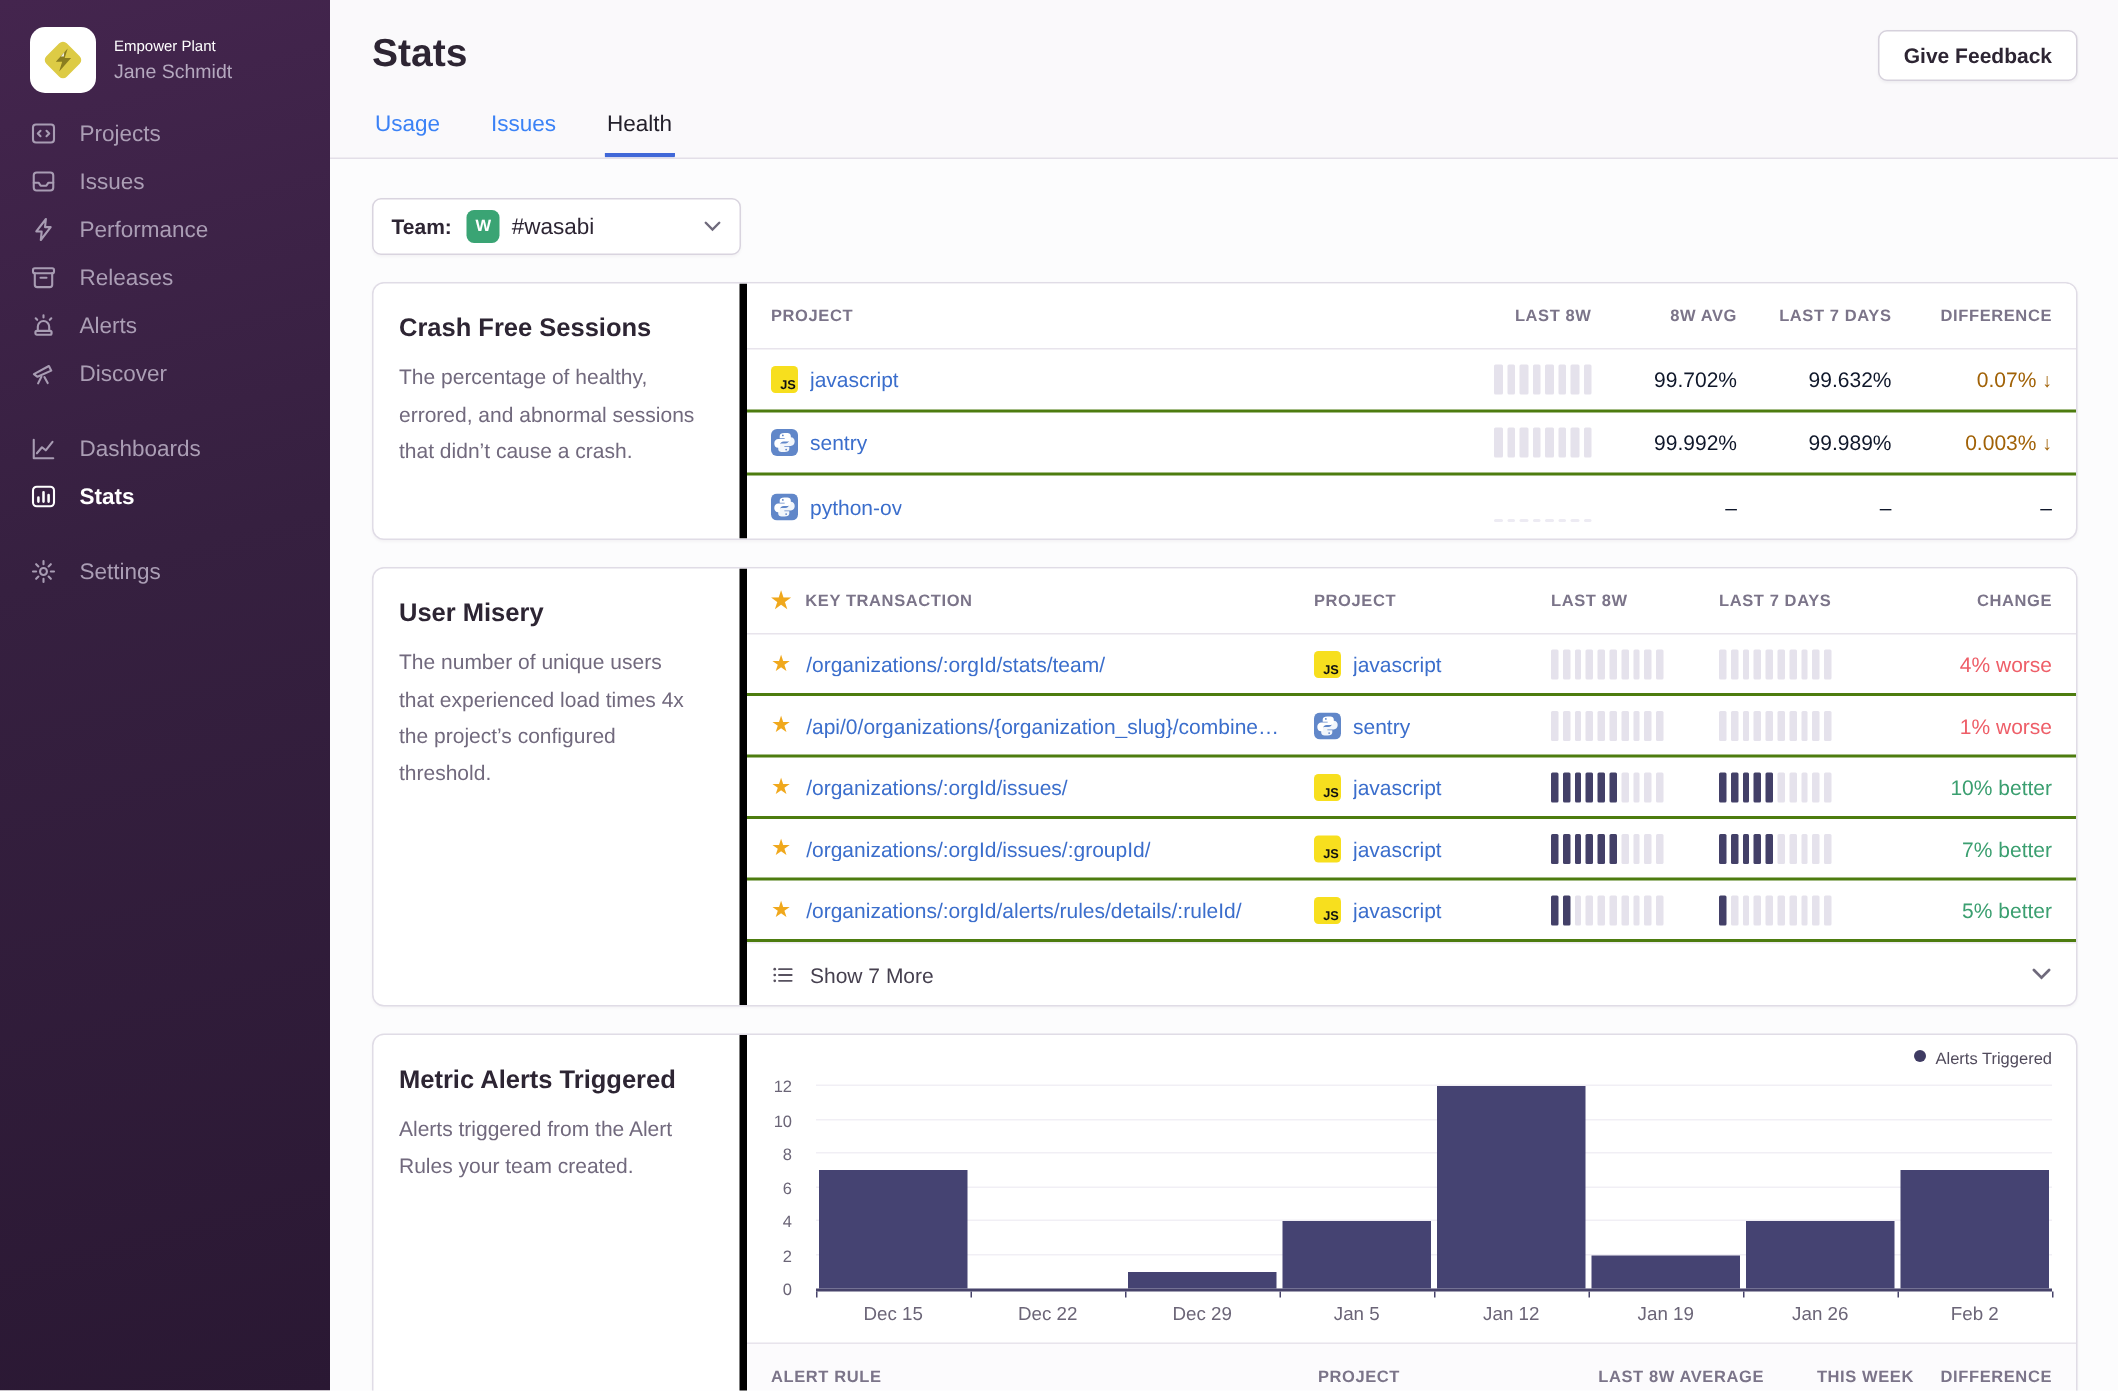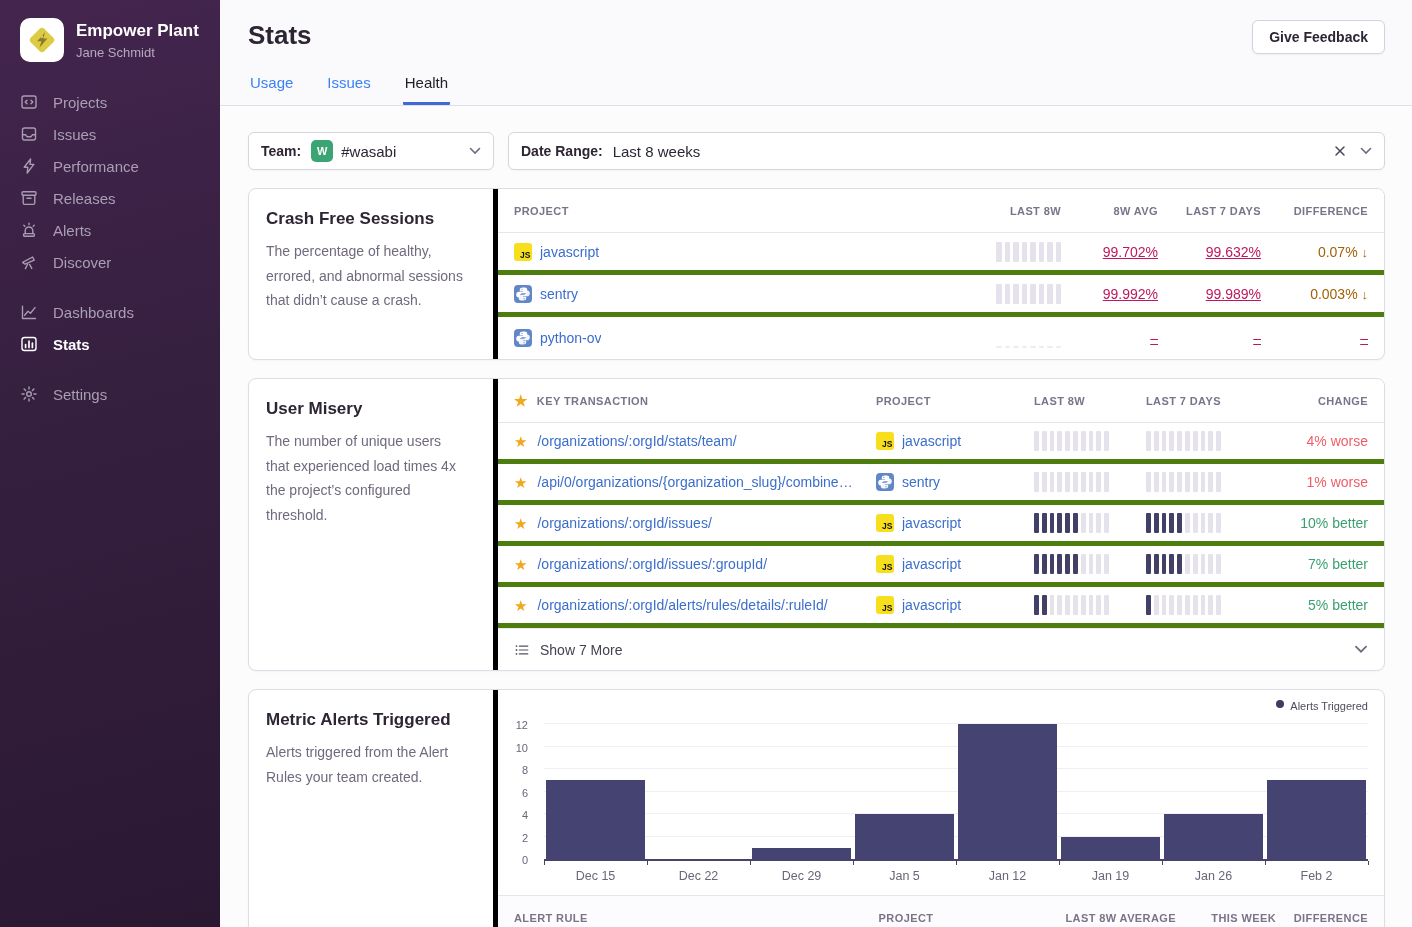--- a/index.html
+++ b/index.html
@@ -4,23 +4,23 @@
 <style>
   * { box-sizing: border-box; margin: 0; padding: 0; }
   html,body { width:1412px; height:927px; overflow:hidden; }
   body { display:flex; font-family:"Liberation Sans", sans-serif; background:#fff; color:#2d2533; }
 
   
   .sidebar { width:220px; flex:0 0 220px; height:100%;
     background:linear-gradient(165deg,#44254e 0%,#362040 40%,#2a1833 100%); color:#ab9eb5; }
   .org-block { display:flex; align-items:center; gap:12px; padding:18px 18px 10px 20px; }
   .logo-box { width:44px; height:44px; background:#fff; border-radius:10px; display:flex; align-items:center; justify-content:center; flex:0 0 44px; }
-  .org-name { color:#fff; font-weight:bold; font-size:17px; line-height:1.3; }
+  .org-name { color:#fff; font-weight:normal; font-size:10px; line-height:1.3; }
   .user-name { color:#b5a9bf; font-size:13px; margin-top:2px; }
-  .nav { margin-top:14px; }
+  .nav { margin-top:1px; }
   .nav-item { display:flex; align-items:center; gap:15px; padding:7px 20px; font-size:15px; cursor:pointer; }
   .nav-item svg { flex:0 0 18px; }
   .nav-item.active { color:#fff; font-weight:bold; }
   .nav-gap { height:18px; }
   .icon-stroke { stroke:#a89cb3; fill:none; stroke-width:1.4; stroke-linecap:round; stroke-linejoin:round; }
   .active .icon-stroke { stroke:#fff; }
 
   
   .main { flex:1; display:flex; flex-direction:column; background:#fcfcfd; }
   .topbar { background:#faf9fb; padding:20px 28px 0 28px; border-bottom:1px solid #e3dfe8; }
@@ -49,34 +49,34 @@
   
   .panel { margin-top:18px; display:flex; background:#fff; border:1px solid #e0dce6; border-radius:8px;
     overflow:hidden; box-shadow:0 1px 2px rgba(40,30,60,.04); }
   .panel-left { width:249px; flex:0 0 249px; border-right:5px solid #000000; padding:20px 26px 20px 17px; }
   .panel-title { font-size:17px; font-weight:bold; color:#2d2533; margin-bottom:10px; }
   .panel-desc { font-size:14px; color:#71697d; line-height:1.75; }
   .panel-right { flex:1; min-width:0; display:flex; flex-direction:column; }
 
   .thead { display:grid; align-items:center; height:44px; padding:0 16px; border-bottom:1px solid #e8e4ec;
     font-size:11px; font-weight:bold; letter-spacing:.4px; color:#7b7489; background:#fff; }
-  .trow { display:grid; align-items:center; padding:0 16px; border-bottom:5px solid #4d7c0f; font-size:14px; }
+  .trow { display:grid; align-items:center; padding:0 16px; border-bottom:2px solid #4d7c0f; font-size:14px; }
   .trow:last-child { border-bottom:none; }
 
   .crash-grid { grid-template-columns:1fr 90px 97px 103px 107px; }
   .crash-row { height:42px; }
   .misery-grid { grid-template-columns:1fr 158px 112px 117px 105px; }
   .misery-row { height:41px; }
   .alerts-grid { grid-template-columns:292px 200px 170px 100px 92px; }
   .col-right { text-align:right; justify-self:end; }
   .col-center { text-align:center; justify-self:center; }
 
   .proj-cell { display:flex; align-items:center; gap:8px; min-width:0; }
   .link { color:#3b6ecc; text-decoration:none; white-space:nowrap; overflow:hidden; text-overflow:ellipsis; }
-  .num { color:#be185d;text-decoration:underline; }
+  .num { color:#0f172a; }
   .diff-neg { color:#a16207; }
   .diff-arrow { font-size:13px; }
   .change-worse { color:#ee5e68; }
   .change-better { color:#3b9f70; }
 
   .js-badge { width:18px; height:18px; flex:0 0 18px; background:#f7df1e; border-radius:3px; display:flex;
     align-items:flex-end; justify-content:flex-end; font-size:8.5px; font-weight:bold; color:#111; padding:0 1.5px 1px 0; }
 
   
   .spark { display:flex; align-items:flex-end; gap:3px; height:20px; }
@@ -211,32 +211,20 @@
   </div>
 
   <div class="content">
 
     <div class="filter-row">
       <div class="select team-select">
         <span class="select-label">Team:</span>
         <span class="team-avatar">W</span>
         <span class="select-value">#wasabi</span>
         <span class="select-icons">
-          <svg width="12" height="8" viewBox="0 0 12 8">
-            <path d="M1.5 1.5 6 6l4.5-4.5" fill="none" stroke="#6f6a7c" stroke-width="1.6" stroke-linecap="round"></path>
-          </svg>
-        </span>
-      </div>
-      <div class="select date-select">
-        <span class="select-label">Date Range:</span>
-        <span class="select-value">Last 8 weeks</span>
-        <span class="select-icons">
-          <svg width="12" height="12" viewBox="0 0 12 12">
-            <path d="M2 2l8 8 M10 2 2 10" stroke="#4a4456" stroke-width="1.5" stroke-linecap="round"></path>
-          </svg>
           <svg width="12" height="8" viewBox="0 0 12 8">
             <path d="M1.5 1.5 6 6l4.5-4.5" fill="none" stroke="#6f6a7c" stroke-width="1.6" stroke-linecap="round"></path>
           </svg>
         </span>
       </div>
     </div>
 
     <section class="panel">
       <div class="panel-left">
         <div class="panel-title">Crash Free Sessions</div>

